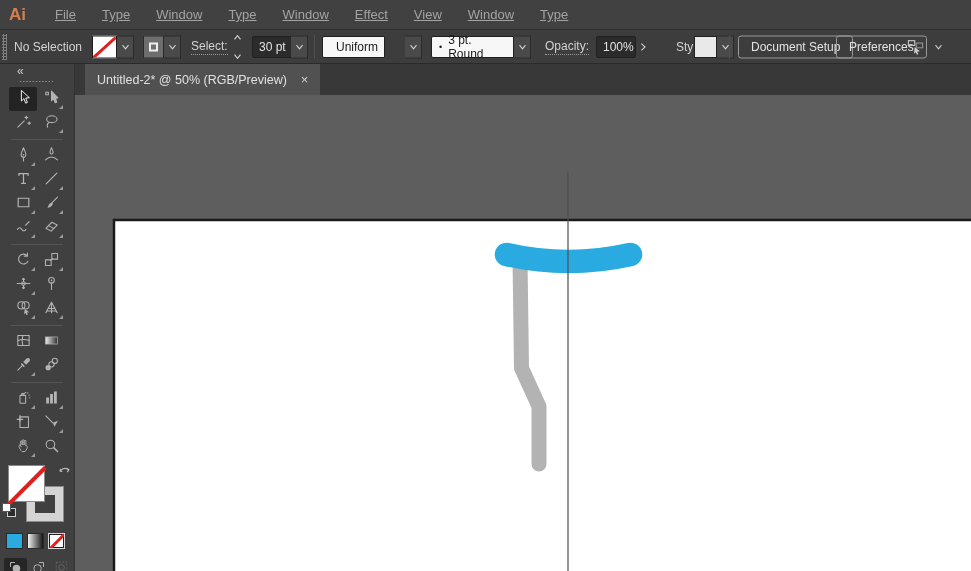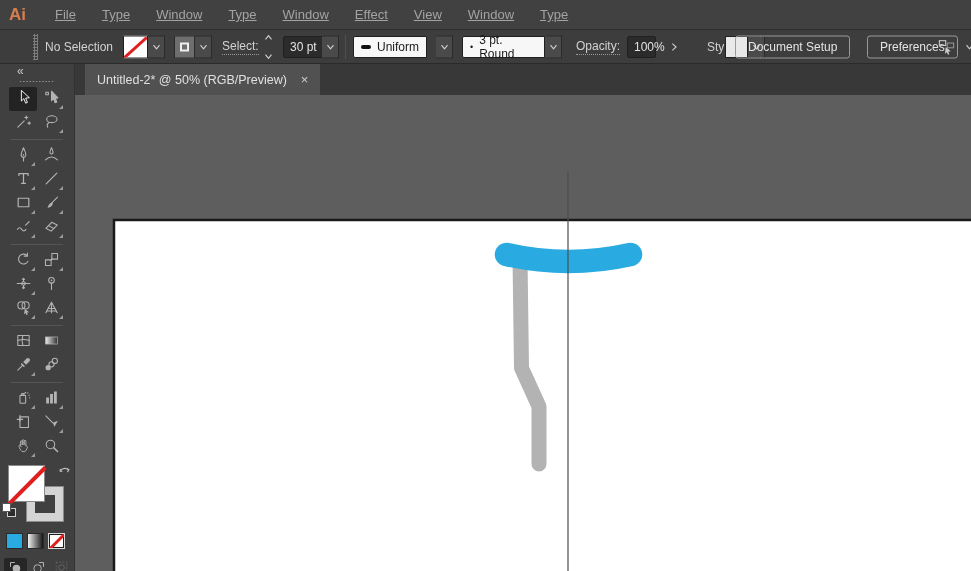--- a/index.html
+++ b/index.html
@@ -16,21 +16,21 @@
   .menu-right { display:flex; align-items:center; margin-left:8px; gap:8px; }
   .mb-sep { width:1px; height:18px; background:#565656; margin:0 6px; }
   .badge { width:19px; height:18px; background:#969696; color:#2c2c2c; font-size:10.5px; font-weight:bold;
     border-radius:2px; display:flex; align-items:center; justify-content:center; }
   .mb-icon { color:#c9c9c9; display:flex; align-items:center; }
   .mb-icon svg { display:block; }
 
   
   .control-bar { position:absolute; left:0; top:30px; width:971px; height:34px;
     background:#3d3d3d; border-bottom:1px solid #2a2a2a; }
-  .cb-abs { position:absolute; top:50%; transform:translateY(-50%);margin-left:31px; }
+  .cb-abs { position:absolute; top:50%; transform:translateY(-50%); }
   .cb-grip { left:2px; width:5px; height:26px;
     background-image:radial-gradient(#7e7e7e 1px, transparent 1.1px); background-size:3px 3px; }
   .cb-label { color:#d2d2d2; font-size:12px; white-space:nowrap; }
   .dotted-u { border-bottom:1px dotted #9a9a9a; padding-bottom:1px; }
   .swatch-btn { width:25px; height:23px; background:#fff; border:1px solid #1f1f1f; }
   .none-diag { position:relative; overflow:hidden; }
   .none-diag::after { content:""; position:absolute; left:-20%; right:-20%; top:50%; height:3px;
     background:#e02020; transform:rotate(-42deg); }
   .chev-btn { width:17px; height:23px; background:#4a4a4a; border:1px solid #2a2a2a; border-left:none;
     display:flex; align-items:center; justify-content:center; color:#d0d0d0; }
@@ -152,57 +152,57 @@
     </div>
     <div class="cb-abs field" style="left:252px; width:44px">30 pt</div>
     <div class="cb-abs chev-btn" style="left:291px">
         <span><svg viewBox="0 0 24 24" width="9" height="9" fill="none" stroke="currentColor" stroke-width="3">
             <path d="M4 7 L12 17 L20 7"></path>
           </svg></span>
       </div>
 
     <div class="cb-abs cb-vsep" style="left:314px"></div>
 
-    <div class="cb-abs white-dd" style="left:322px; width:74px">
+    <div class="cb-abs white-dd" style="left:322px; width:63px">
       <span class="line-sample"></span>
       <span>Uniform</span>
     </div>
     <div class="cb-abs chev-btn" style="left:405px">
         <span><svg viewBox="0 0 24 24" width="9" height="9" fill="none" stroke="currentColor" stroke-width="3">
             <path d="M4 7 L12 17 L20 7"></path>
           </svg></span>
       </div>
 
     <div class="cb-abs white-dd" style="left:431px; width:83px">
       <span style="font-size:9px">•</span>
       <span>3 pt. Round</span>
     </div>
     <div class="cb-abs chev-btn" style="left:514px">
         <span><svg viewBox="0 0 24 24" width="9" height="9" fill="none" stroke="currentColor" stroke-width="3">
             <path d="M4 7 L12 17 L20 7"></path>
           </svg></span>
       </div>
 
     <span class="cb-abs cb-label dotted-u" style="left:545px">Opacity:</span>
-    <div class="cb-abs field" style="left:596px; width:29px">100%</div>
+    <div class="cb-abs field" style="left:596px; width:40px">100%</div>
     <span class="cb-abs" style="left:638px; color:#cfcfcf"><svg viewBox="0 0 24 24" width="10" height="10" fill="none" stroke="currentColor" stroke-width="2.6">
           <path d="M8 4 L17 12 L8 20"></path>
         </svg></span>
 
     <span class="cb-abs cb-label" style="left:676px">Style:</span>
     <div class="cb-abs style-swatch" style="left:694px"></div>
     <div class="cb-abs chev-btn" style="left:717px">
         <span><svg viewBox="0 0 24 24" width="9" height="9" fill="none" stroke="currentColor" stroke-width="3">
             <path d="M4 7 L12 17 L20 7"></path>
           </svg></span>
       </div>
 
     <div class="cb-abs cb-vsep" style="left:729px"></div>
 
-    <button class="cb-abs cb-btn" style="left:704px">Document Setup</button>
+    <button class="cb-abs cb-btn" style="left:738px">Document Setup</button>
     <button class="cb-abs cb-btn" style="left:836px">Preferences</button>
 
     <span class="cb-abs mb-icon" style="left:906px">
         <svg viewBox="0 0 24 24" width="19" height="19" stroke="currentColor" fill="none" stroke-width="1.4">
           <rect x="3" y="4" width="8" height="6"></rect>
           <rect x="13" y="7" width="8" height="6" opacity=".6"></rect>
           <path d="M11 12 L17.5 17.5 L14.2 17.9 L15.6 21 L13.8 21.8 L12.4 18.6 L10 20.6 Z" fill="currentColor" stroke="none"></path>
         </svg>
       </span>
     <span class="cb-abs mb-icon" style="left:934px">

